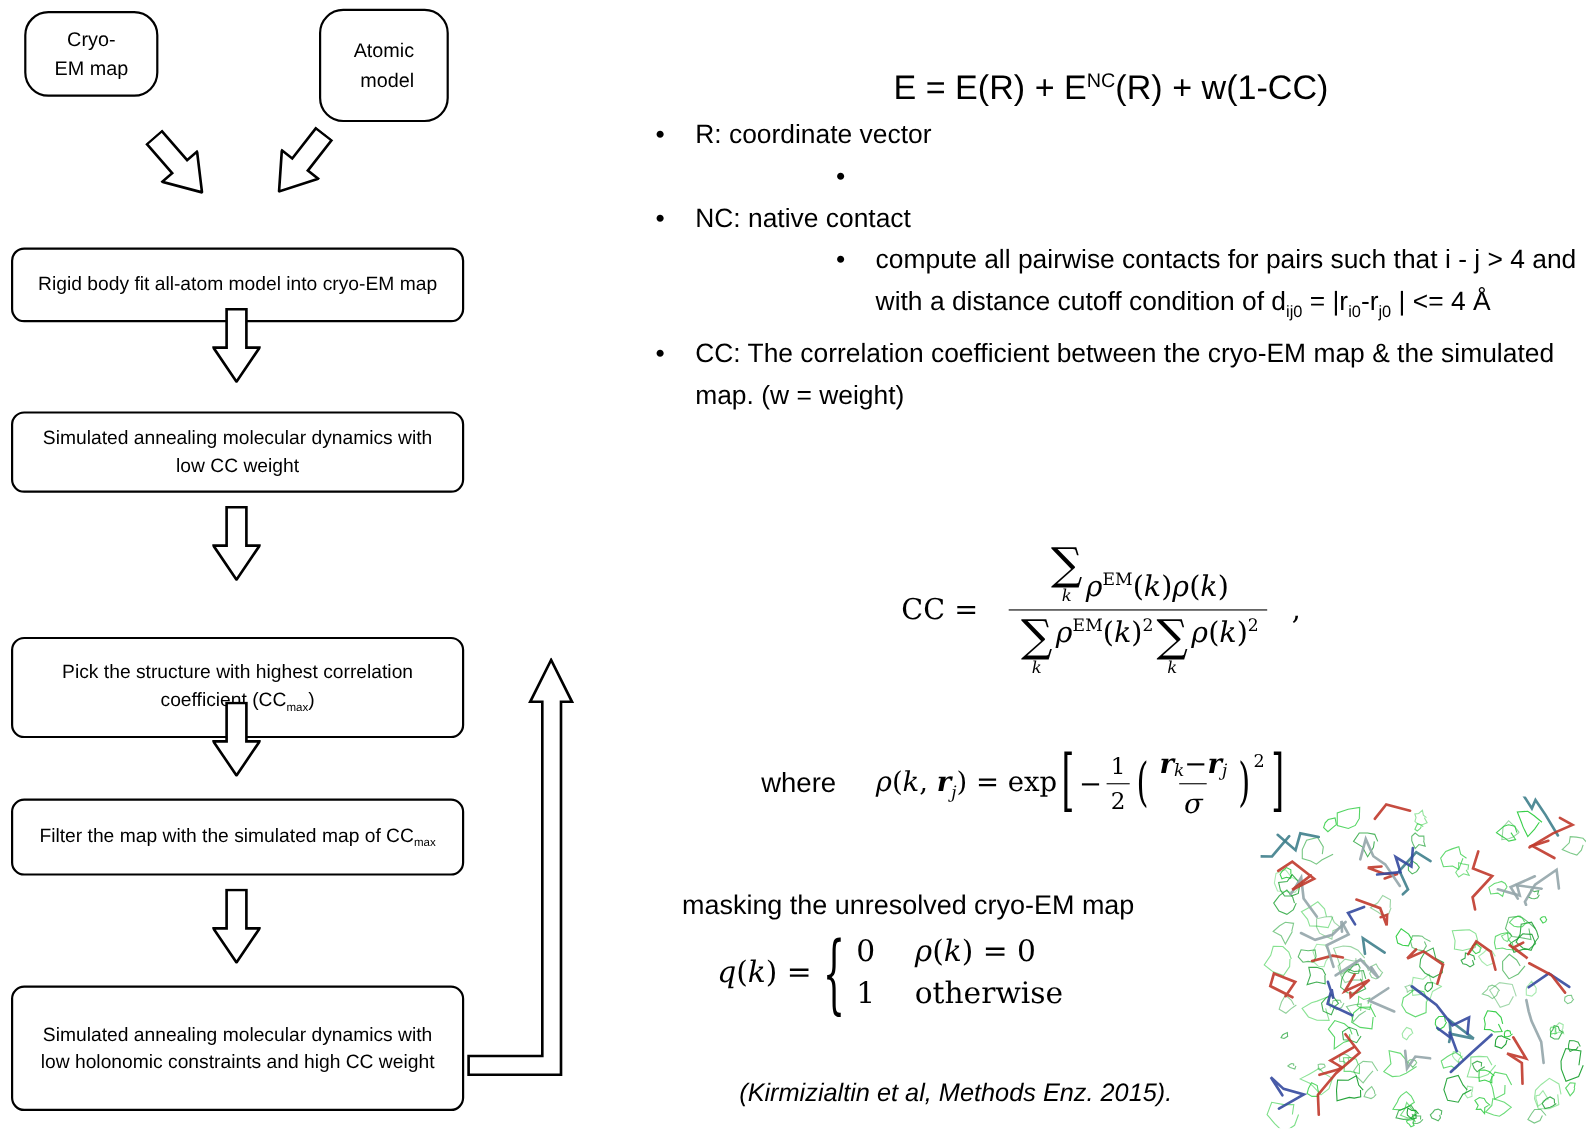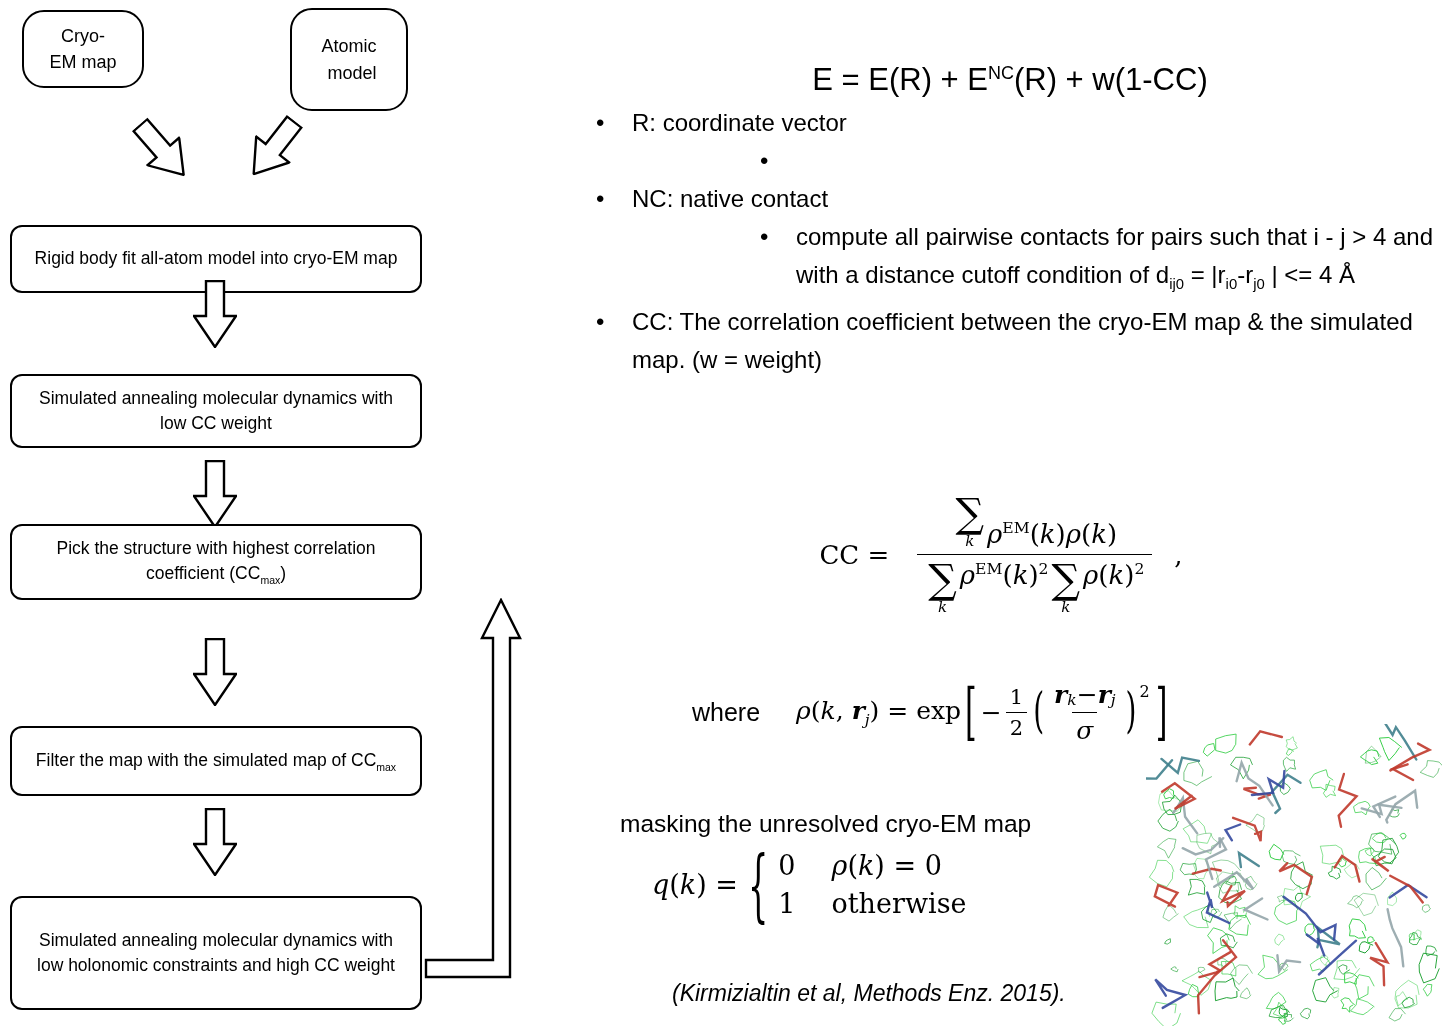--- a/index.html
+++ b/index.html
@@ -8,21 +8,21 @@
 
   
   .flow-box{position:absolute;border:2.3px solid #000;background:#fff;box-sizing:border-box;
             display:flex;align-items:center;justify-content:center;text-align:center;
             border-radius:12px;font-size:17.5px;line-height:1.45;padding:4px 14px;}
   .flow-box.small{border-radius:22px;font-size:18px;white-space:pre-line;}
   #box-cryo{left:22px;top:10px;width:122px;height:78px;}
   #box-atomic{left:290px;top:8px;width:118px;height:103px;text-align:right;}
   #box-rigid{left:10px;top:200px;width:412px;height:68px;margin-top:25px;}
   #box-sa-low{left:10px;top:374px;width:412px;height:74px;}
-  #box-pick{left:10px;top:524px;width:412px;height:76px;}
+  #box-pick{left:10px;top:579px;width:412px;height:92px;}
   #box-filter{left:10px;top:726px;width:412px;height:70px;}
   #box-sa-high{left:10px;top:896px;width:412px;height:114px;}
   .flow-box sub{font-size:0.6em;font-style:normal;}
 
   .arrow{position:absolute;}
   #arrow-cryo{left:140px;top:116px;transform:rotate(-41deg);}
   #arrow-atomic{left:252px;top:114px;transform:rotate(38deg);}
   #arrow-1{left:193px;top:280px;}
   #arrow-2{left:193px;top:460px;}
   #arrow-3{left:193px;top:638px;}

